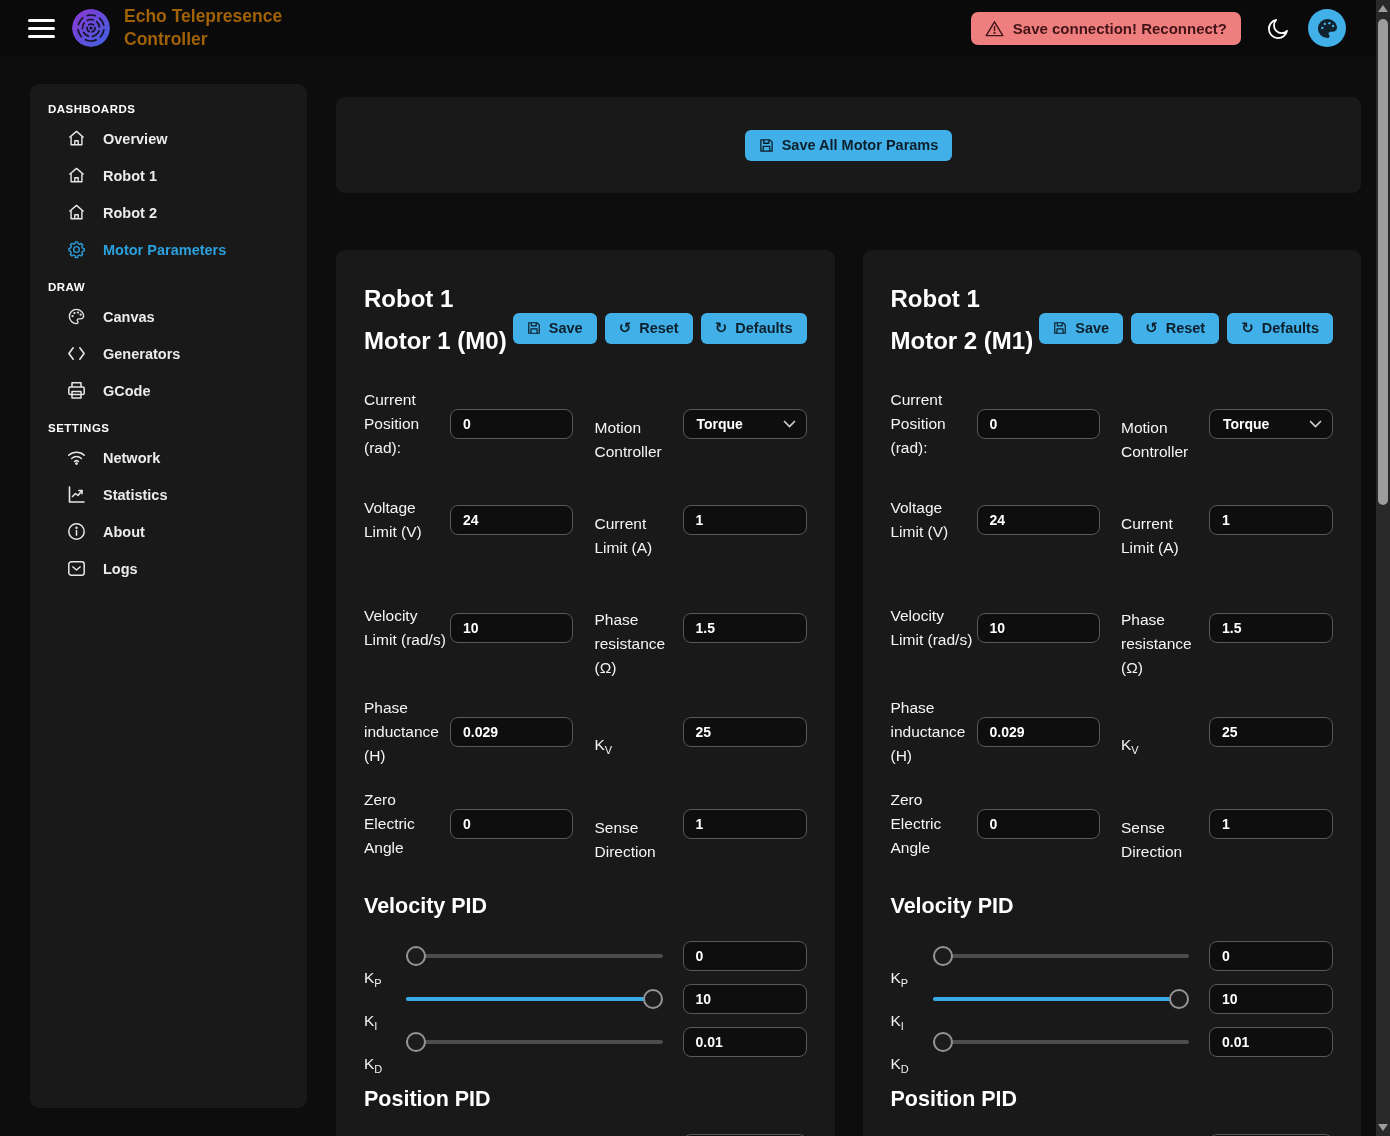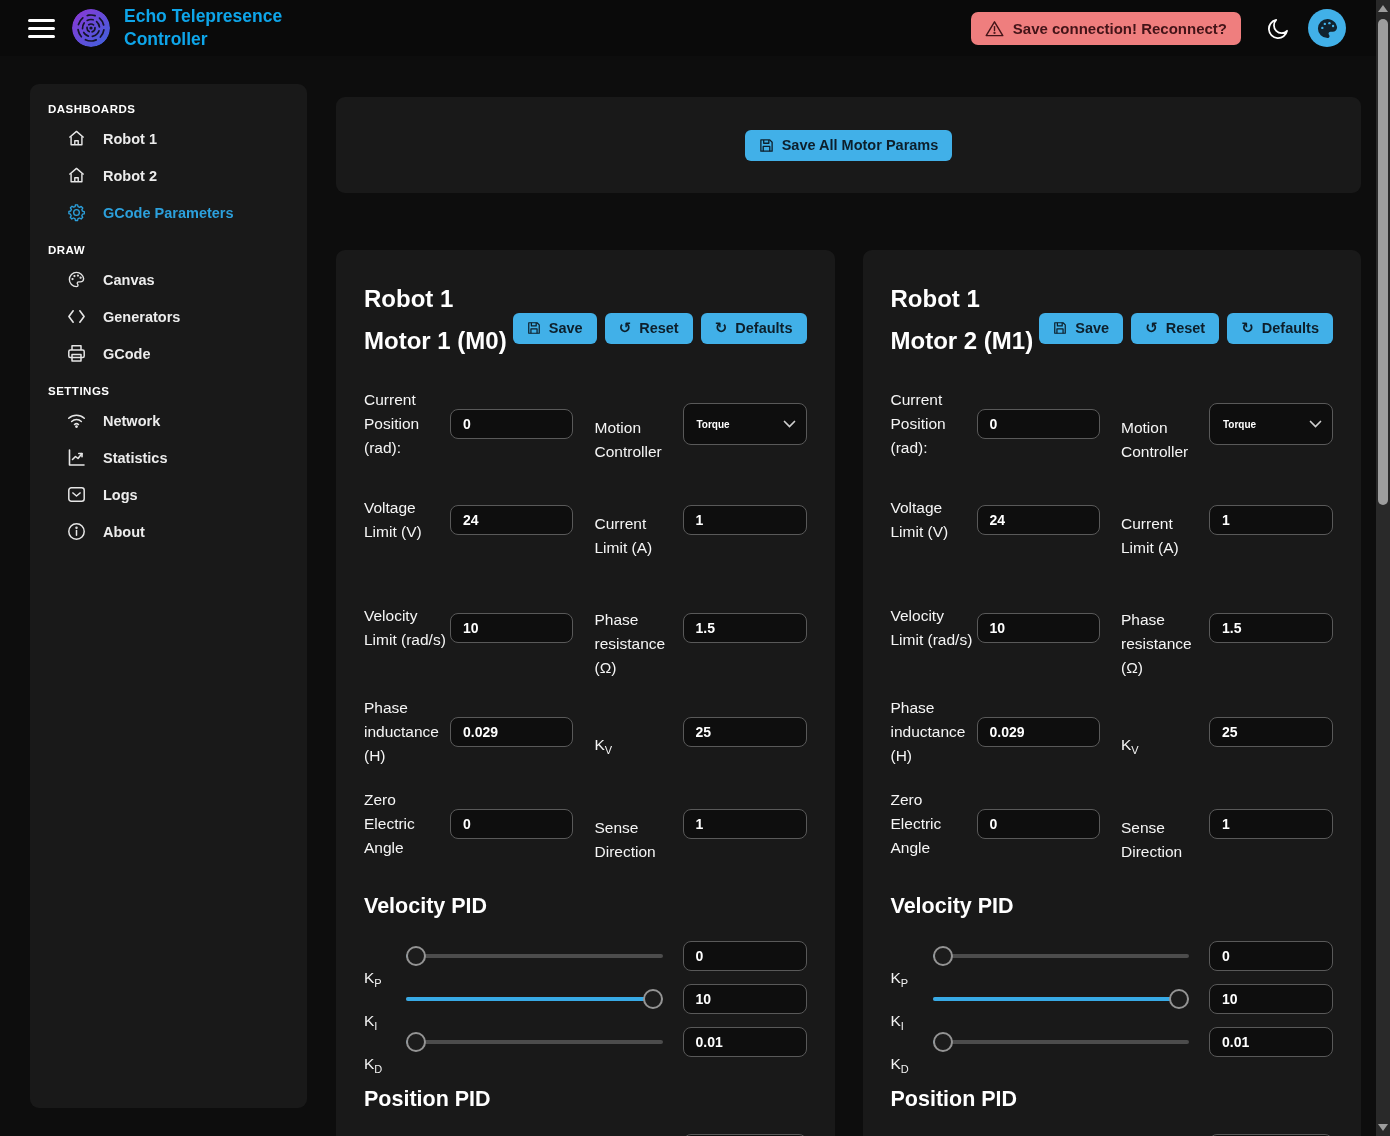--- a/index.html
+++ b/index.html
@@ -9,21 +9,21 @@
     background:#0d0d0d; color:#f2f2f2;
     font-family:"Liberation Sans","DejaVu Sans",sans-serif;
   }
   svg { display:block; }
 
   
   .topbar { height:56px; display:flex; align-items:center; padding:0 44px 0 28px; background:#0a0a0a; }
   .hamburger { width:27px; height:19px; display:flex; flex-direction:column; justify-content:space-between; background:none; border:none; cursor:pointer; }
   .hamburger span { display:block; height:3px; background:#fff; border-radius:2px; }
   .logo { width:38px; height:38px; margin-left:17px; border-radius:50%; }
-  .apptitle { margin-left:14px; font-size:17.5px; font-weight:700; line-height:1.32; color:#0ea5e9; width:185px; }
+  .apptitle { margin-left:14px; font-size:17.5px; font-weight:700; line-height:1.32; color:#a16207; width:185px; }
   .tspacer { flex:1; }
   .alert-btn { display:flex; align-items:center; gap:9px; background:#ef7e7e; color:#431418; border:none; border-radius:7px; padding:7px 14px; font-size:15px; font-weight:600; font-family:inherit; cursor:pointer; height:33px; }
   .icon-btn { background:none; border:none; cursor:pointer; margin-left:25px; color:#fff; }
   .palette-btn { width:38px; height:38px; border-radius:50%; background:#41b0e8; border:none; margin-left:17px; display:flex; align-items:center; justify-content:center; cursor:pointer; }
 
   
   .layout { display:flex; gap:29px; padding:28px 29px 0 30px; align-items:flex-start; }
 
   
   .sidebar { width:277px; flex:0 0 277px; height:1024px; background:#191919; border-radius:9px; padding:19px 0; }
@@ -47,21 +47,21 @@
   .panel-title { flex:1; font-size:24px; font-weight:700; line-height:42px; color:#fff; }
   .panel-actions { display:flex; gap:8px; margin-top:16px; }
 
   .frow { display:flex; justify-content:space-between; margin-bottom:16px; align-items:center; }
   .pair { display:flex; align-items:center; }
   .pair.pl { width:209px; } .pair.pr { width:212px; }
   .flabel { font-size:15.5px; line-height:24px; color:#f5f5f5; flex:0 0 86px; padding-right:4px; }
   .pair.pr .flabel { flex:0 0 88px;margin-top:32px; }
   .fctl { flex:1; min-width:0; }
   .fin { width:100%; height:30px; background:#0e0e0e; border:1px solid #595959; border-radius:8px; color:#fff; font-size:14px; font-weight:600; padding:0 12px; font-family:inherit; }
-  .fselect { width:100%; height:42px; background:#0e0e0e; border:1px solid #595959; border-radius:8px; color:#fff; font-size:10px; font-weight:700; display:flex; align-items:center; justify-content:space-between; padding:0 10px 0 13px; cursor:pointer; }
+  .fselect { width:100%; height:30px; background:#0e0e0e; border:1px solid #595959; border-radius:8px; color:#fff; font-size:14px; font-weight:700; display:flex; align-items:center; justify-content:space-between; padding:0 10px 0 13px; cursor:pointer; }
 
   .pid-title { font-size:21.5px; font-weight:700; color:#fff; margin:30px 0 22px; }
   .prow { display:flex; align-items:center; margin-bottom:13px; height:30px; }
   .plabel { flex:0 0 42px; font-size:15.5px;margin-top:47px; }
   .plabel sub, .flabel sub { font-size:11px; }
   .slider { flex:1; height:20px; position:relative; margin-right:20px; cursor:pointer; }
   .sl-track { position:absolute; left:0; right:0; top:8px; height:4px; background:#4c4c4c; border-radius:2px; }
   .sl-fill { position:absolute; left:0; top:8px; height:4px; background:#38aae6; border-radius:2px; width:0; }
   .sl-thumb { position:absolute; top:0; width:20px; height:20px; border-radius:50%; background:#1c1c1c; border:2.5px solid #949494; }
   .pval { flex:0 0 124px; }
@@ -129,36 +129,44 @@
 <div class="layout">
 
   <nav class="sidebar">
     <div class="sec-label">DASHBOARDS</div>
     <div class="side-item">
       <svg class="si-icon" viewBox="0 0 20 20" fill="none" stroke="currentColor" stroke-width="1.5" stroke-linejoin="round">
           <path d="M2.5 9 10 2.5 17.5 9"></path>
           <path d="M4.3 8v8.5h11.4V8"></path>
           <path d="M8.2 16.5v-4.2h3.6v4.2"></path>
         </svg>
-      <span>Robot 1</span>
+      <span>Overview</span>
     </div>
     <div class="side-item">
       <svg class="si-icon" viewBox="0 0 20 20" fill="none" stroke="currentColor" stroke-width="1.5" stroke-linejoin="round">
           <path d="M2.5 9 10 2.5 17.5 9"></path>
           <path d="M4.3 8v8.5h11.4V8"></path>
           <path d="M8.2 16.5v-4.2h3.6v4.2"></path>
         </svg>
+      <span>Robot 1</span>
+    </div>
+    <div class="side-item">
+      <svg class="si-icon" viewBox="0 0 20 20" fill="none" stroke="currentColor" stroke-width="1.5" stroke-linejoin="round">
+          <path d="M2.5 9 10 2.5 17.5 9"></path>
+          <path d="M4.3 8v8.5h11.4V8"></path>
+          <path d="M8.2 16.5v-4.2h3.6v4.2"></path>
+        </svg>
       <span>Robot 2</span>
     </div>
     <div class="side-item active">
       <svg class="si-icon" viewBox="0 0 20 20" fill="none" stroke="currentColor" stroke-width="1.4" stroke-linejoin="round">
           <path d="M8.8 2h2.4l.4 1.9 1.7.7 1.6-1 1.7 1.7-1 1.6.7 1.7 1.9.4v2.4l-1.9.4-.7 1.7 1 1.6-1.7 1.7-1.6-1-1.7.7-.4 1.9H8.8l-.4-1.9-1.7-.7-1.6 1-1.7-1.7 1-1.6-.7-1.7L2 11.2V8.8l1.9-.4.7-1.7-1-1.6 1.7-1.7 1.6 1 1.7-.7z"></path>
           <circle cx="10" cy="10" r="3"></circle>
         </svg>
-      <span>GCode Parameters</span>
+      <span>Motor Parameters</span>
     </div>
 
     <div class="sec-label">DRAW</div>
     <div class="side-item">
       <svg class="si-icon" viewBox="0 0 24 24" fill="none" stroke="currentColor" stroke-width="1.7">
           <path d="M12 3a9 9 0 0 0 0 18c1.1 0 1.9-.8 1.9-1.8 0-.5-.2-.9-.5-1.3-.3-.4-.5-.8-.5-1.1 0-1 .8-1.8 1.8-1.8h2.1A4.2 4.2 0 0 0 21 11C20.4 6.4 16.6 3 12 3z"></path>
           <circle cx="7" cy="11.5" r="0.6" fill="currentColor"></circle>
           <circle cx="9.4" cy="7.7" r="0.6" fill="currentColor"></circle>
           <circle cx="13.8" cy="7" r="0.6" fill="currentColor"></circle>
           <circle cx="17.2" cy="9.7" r="0.6" fill="currentColor"></circle>
@@ -193,33 +201,33 @@
     </div>
     <div class="side-item">
       <svg class="si-icon" viewBox="0 0 19 19" fill="none" stroke="currentColor" stroke-width="1.6" stroke-linecap="round" stroke-linejoin="round">
           <path d="M2.5 2v15h14.5"></path>
           <polyline points="5.5,11.5 8.5,8.5 11,10.5 15,5.5"></polyline>
           <polyline points="11.8,5.5 15,5.5 15,8.7"></polyline>
         </svg>
       <span>Statistics</span>
     </div>
     <div class="side-item">
-      <svg class="si-icon" viewBox="0 0 19 17" fill="none" stroke="currentColor" stroke-width="1.5" stroke-linejoin="round">
-          <rect x="1.8" y="1.8" width="15.4" height="13.4" rx="2.5"></rect>
-          <path d="M5.4 6.5 9.5 10l4.1-3.5"></path>
-        </svg>
-      <span>Logs</span>
-    </div>
-    <div class="side-item">
       <svg class="si-icon" viewBox="0 0 19 19" fill="none" stroke="currentColor" stroke-width="1.5" stroke-linecap="round">
           <circle cx="9.5" cy="9.5" r="7.7"></circle>
           <line x1="9.5" y1="8.6" x2="9.5" y2="13.2"></line>
           <circle cx="9.5" cy="5.8" r="0.5" fill="currentColor"></circle>
         </svg>
       <span>About</span>
+    </div>
+    <div class="side-item">
+      <svg class="si-icon" viewBox="0 0 19 17" fill="none" stroke="currentColor" stroke-width="1.5" stroke-linejoin="round">
+          <rect x="1.8" y="1.8" width="15.4" height="13.4" rx="2.5"></rect>
+          <path d="M5.4 6.5 9.5 10l4.1-3.5"></path>
+        </svg>
+      <span>Logs</span>
     </div>
   </nav>
 
   <main class="main">
     <div class="card topcard">
       <button class="btn">
         <svg width="15" height="15" viewBox="0 0 16 16" fill="none" stroke="#0d1f2b" stroke-width="1.4" stroke-linejoin="round">
             <path d="M2 2h9.5L14 4.5V14H2z"></path>
             <path d="M5 2v3.6h5.5V2"></path>
             <path d="M4.5 14v-5h7v5"></path>

